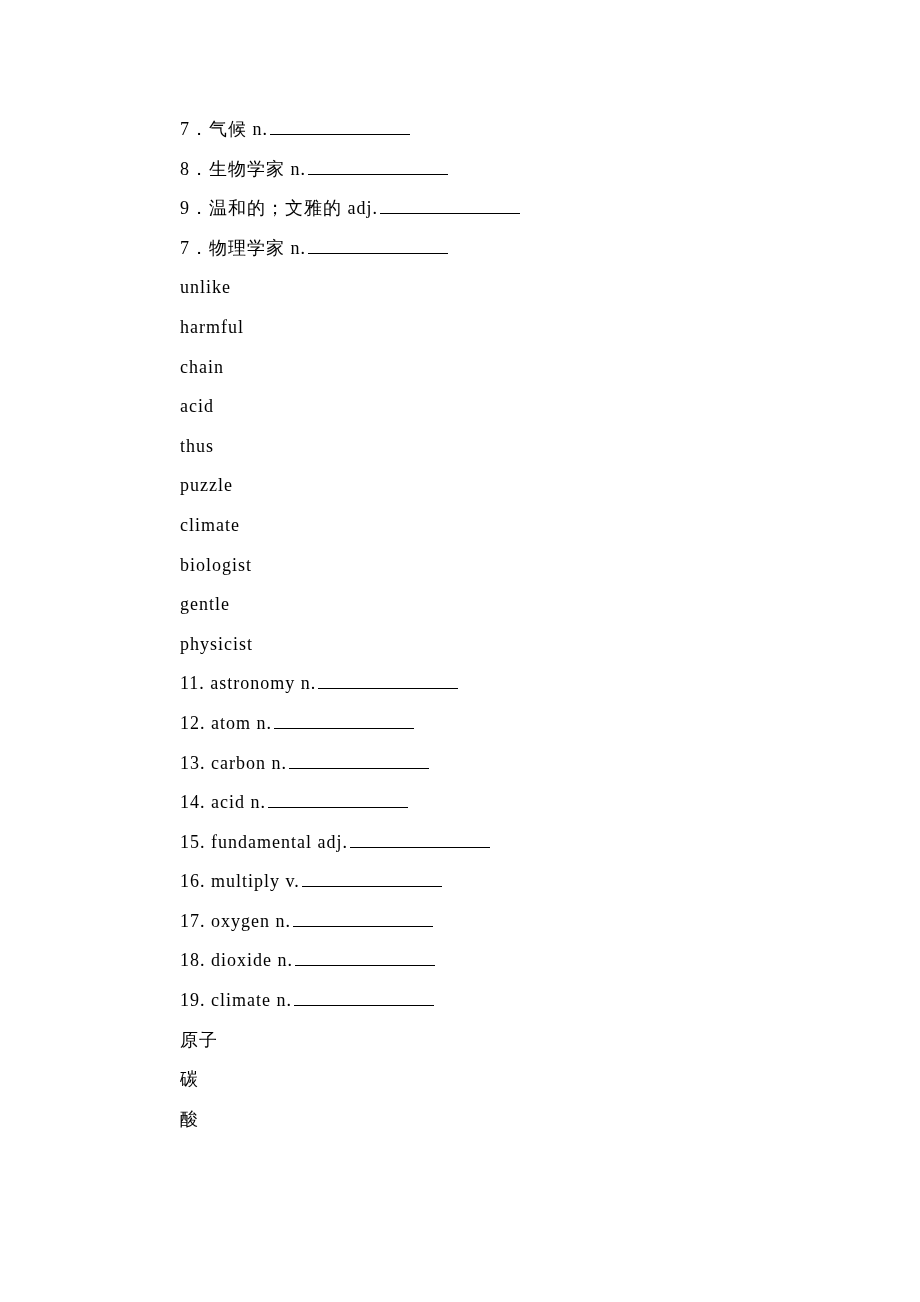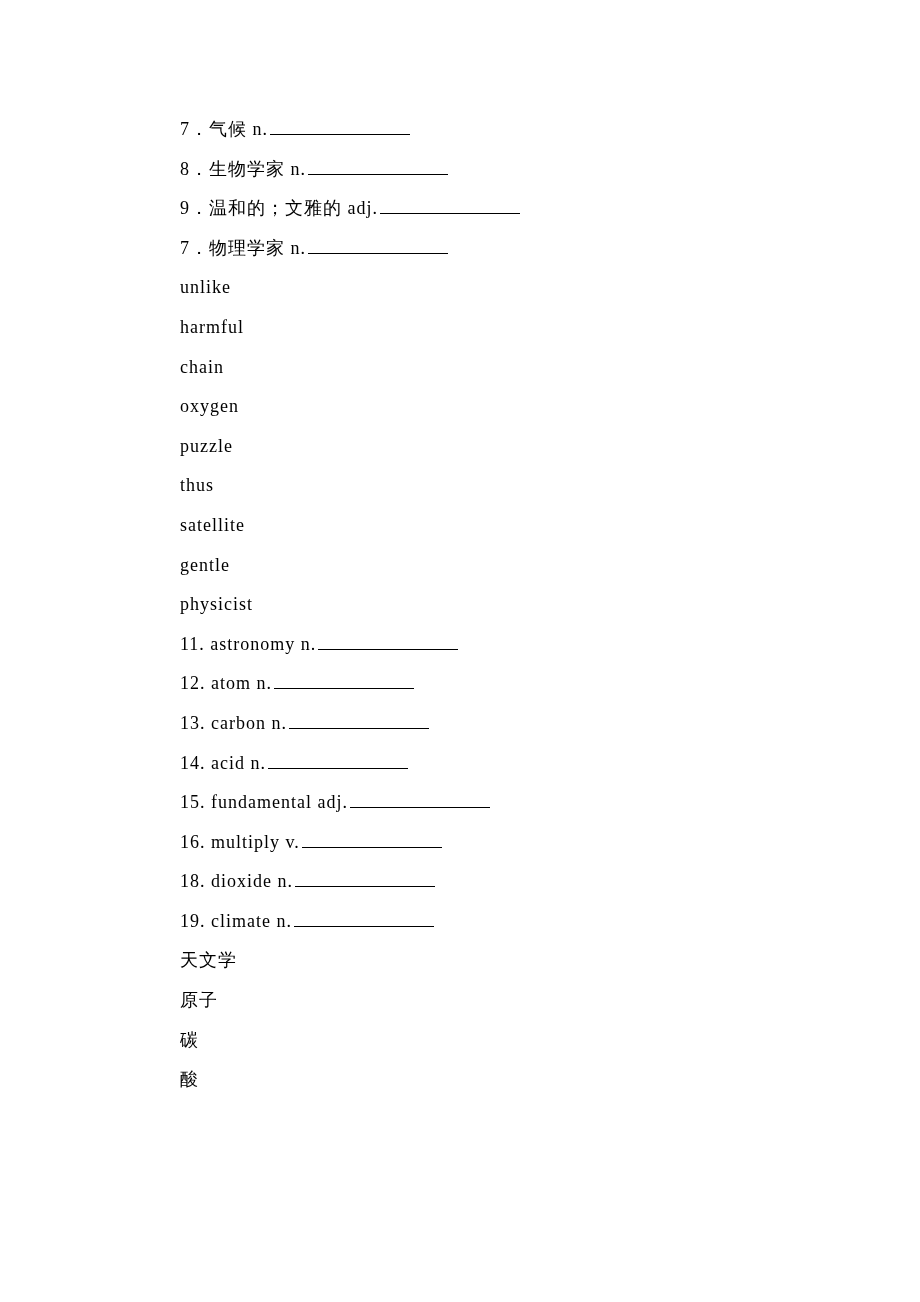--- a/index.html
+++ b/index.html
@@ -34,31 +34,32 @@
 <body>
 
 <div class="page" id="page-root">
     <div class="line"><span>7．</span><span>气候 n.</span><span class="blank"></span></div>
     <div class="line"><span>8．</span><span>生物学家 n.</span><span class="blank"></span></div>
     <div class="line"><span>9．</span><span>温和的；文雅的 adj.</span><span class="blank"></span></div>
     <div class="line"><span>7．</span><span>物理学家 n.</span><span class="blank"></span></div>
     <div class="line"><span>unlike</span></div>
     <div class="line"><span>harmful</span></div>
     <div class="line"><span>chain</span></div>
-    <div class="line"><span>oxygen</span></div>
+    <div class="line"><span>acid</span></div>
+    <div class="line"><span>thus</span></div>
     <div class="line"><span>puzzle</span></div>
-    <div class="line"><span>thus</span></div>
-    <div class="line"><span>satellite</span></div>
+    <div class="line"><span>climate</span></div>
+    <div class="line"><span>biologist</span></div>
     <div class="line"><span>gentle</span></div>
     <div class="line"><span>physicist</span></div>
     <div class="line"><span>11. </span><span>astronomy n.</span><span class="blank"></span></div>
     <div class="line"><span>12. </span><span>atom n.</span><span class="blank"></span></div>
     <div class="line"><span>13. </span><span>carbon n.</span><span class="blank"></span></div>
     <div class="line"><span>14. </span><span>acid n.</span><span class="blank"></span></div>
     <div class="line"><span>15. </span><span>fundamental adj.</span><span class="blank"></span></div>
     <div class="line"><span>16. </span><span>multiply v.</span><span class="blank"></span></div>
+    <div class="line"><span>17. </span><span>oxygen n.</span><span class="blank"></span></div>
     <div class="line"><span>18. </span><span>dioxide n.</span><span class="blank"></span></div>
     <div class="line"><span>19. </span><span>climate n.</span><span class="blank"></span></div>
-    <div class="line"><span>天文学</span></div>
     <div class="line"><span>原子</span></div>
     <div class="line"><span>碳</span></div>
     <div class="line"><span>酸</span></div>
   </div>
 
 </body></html>

